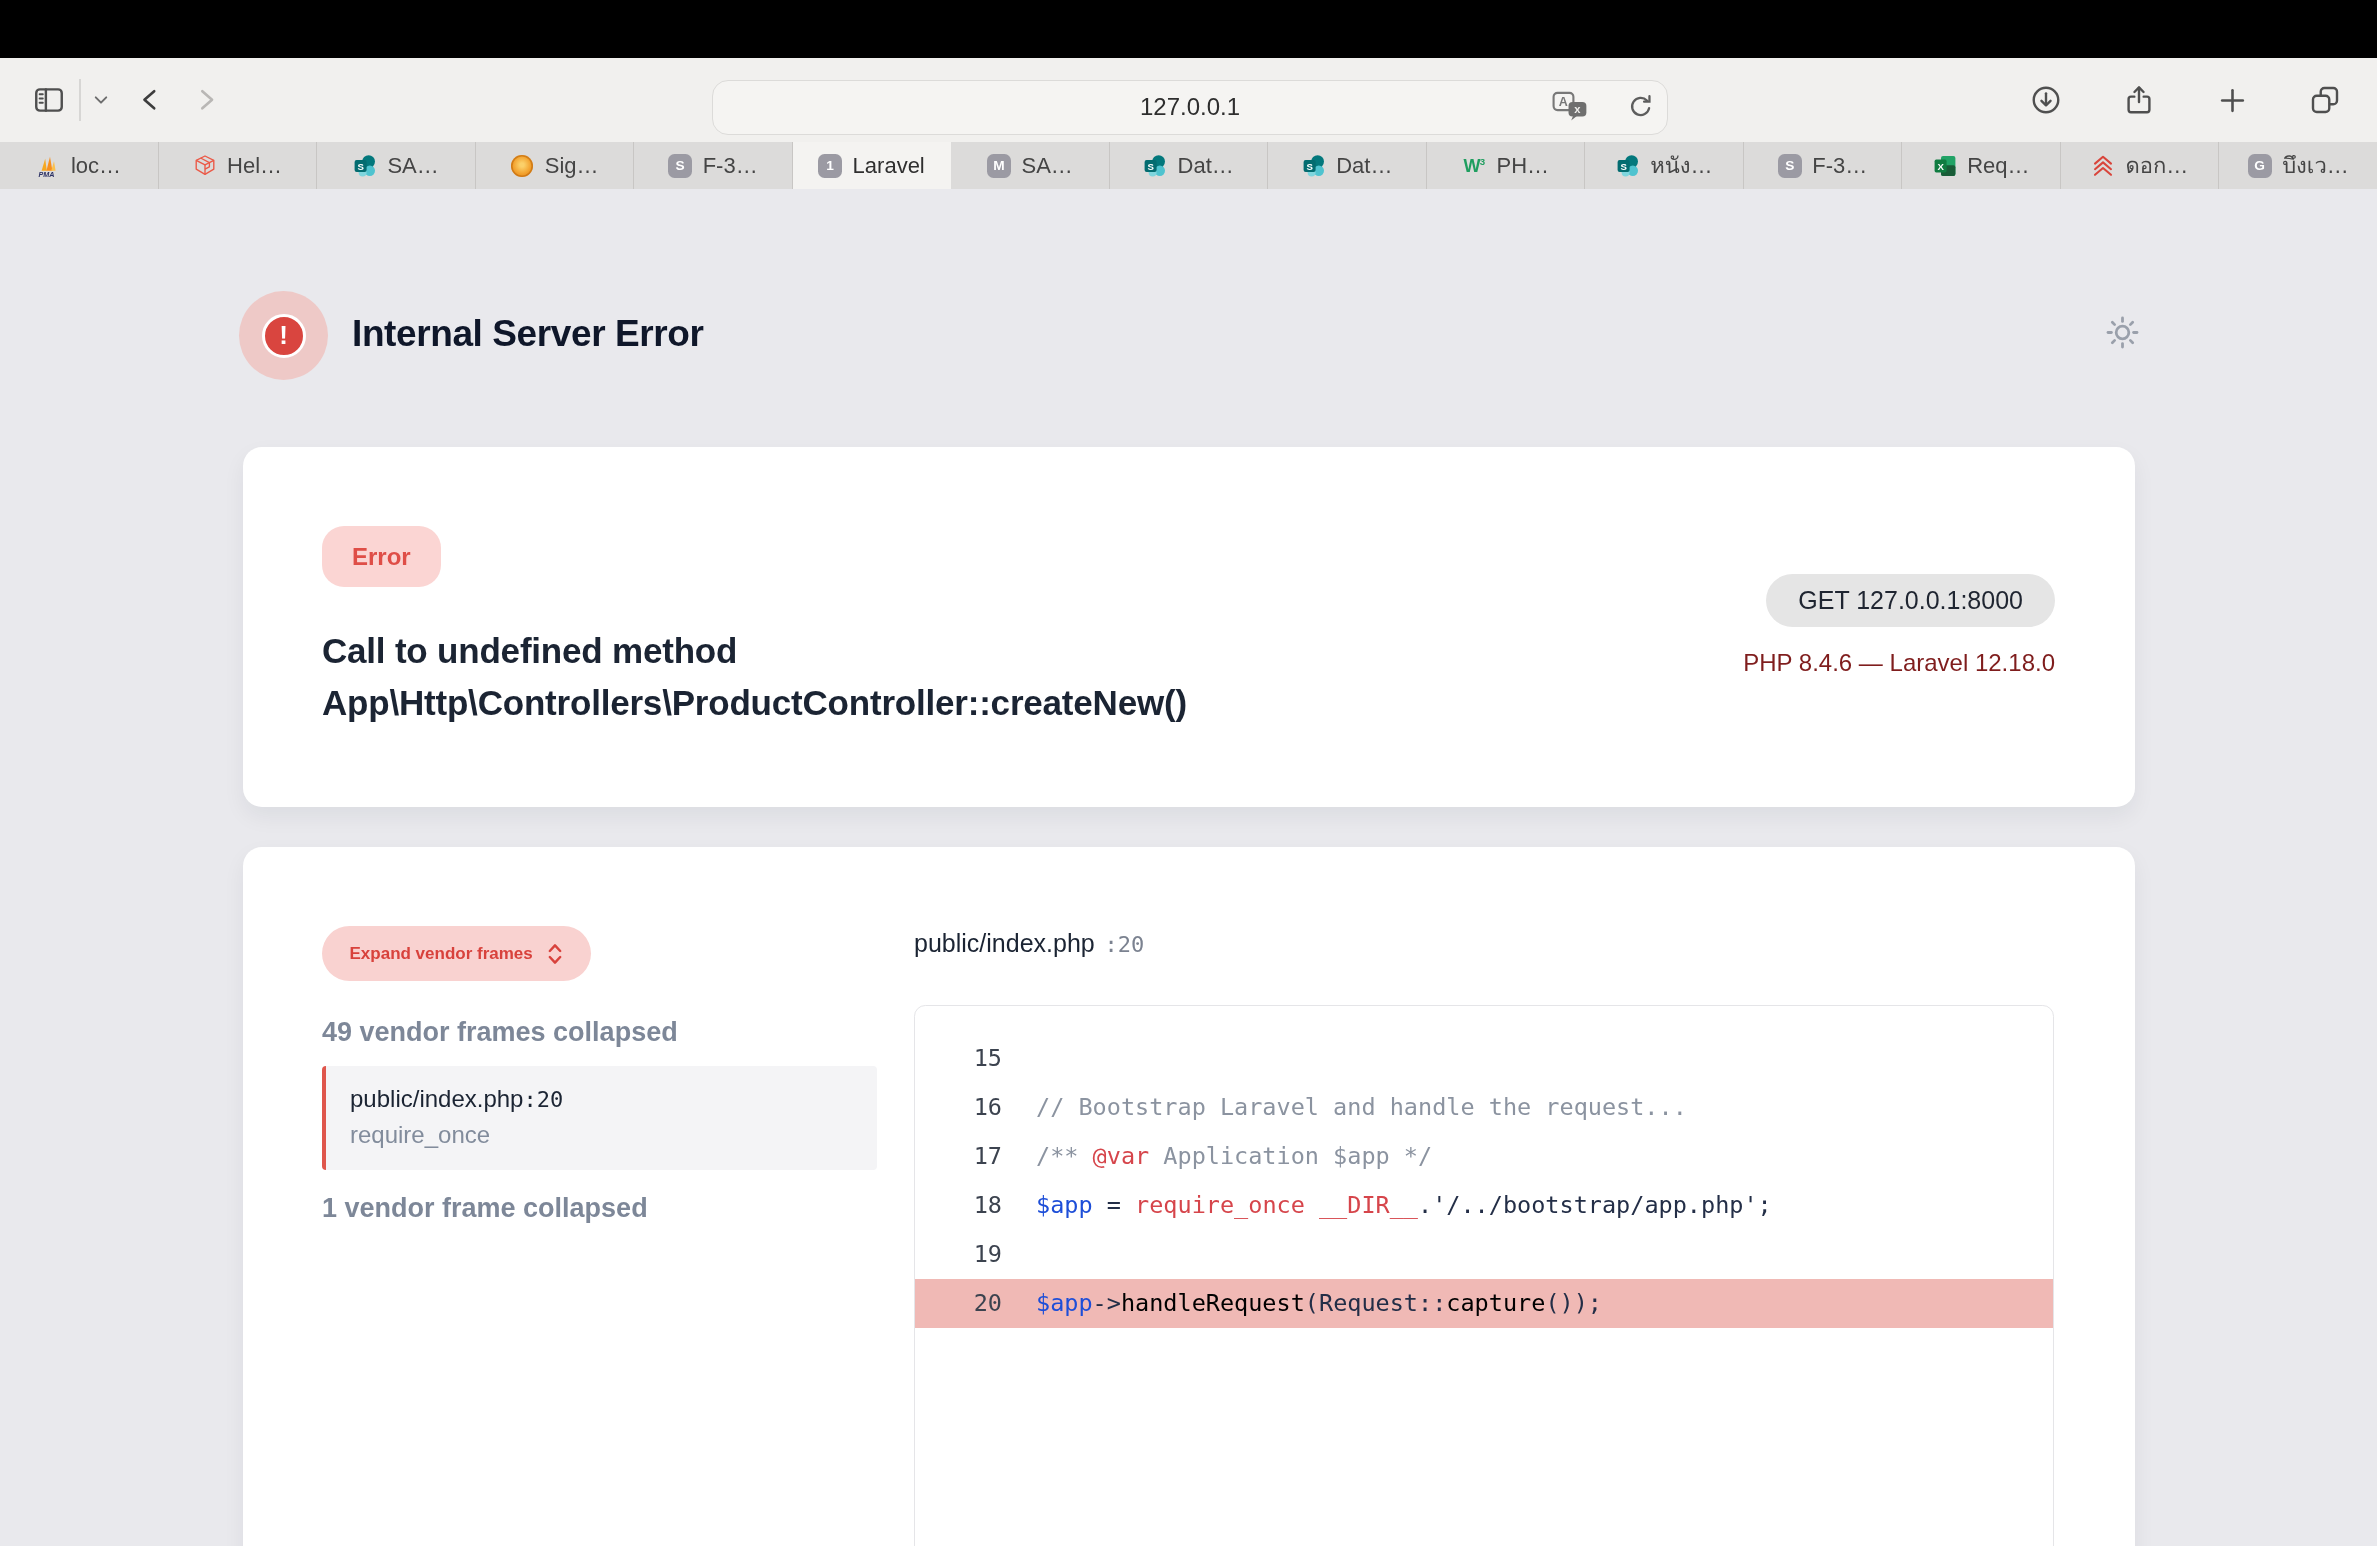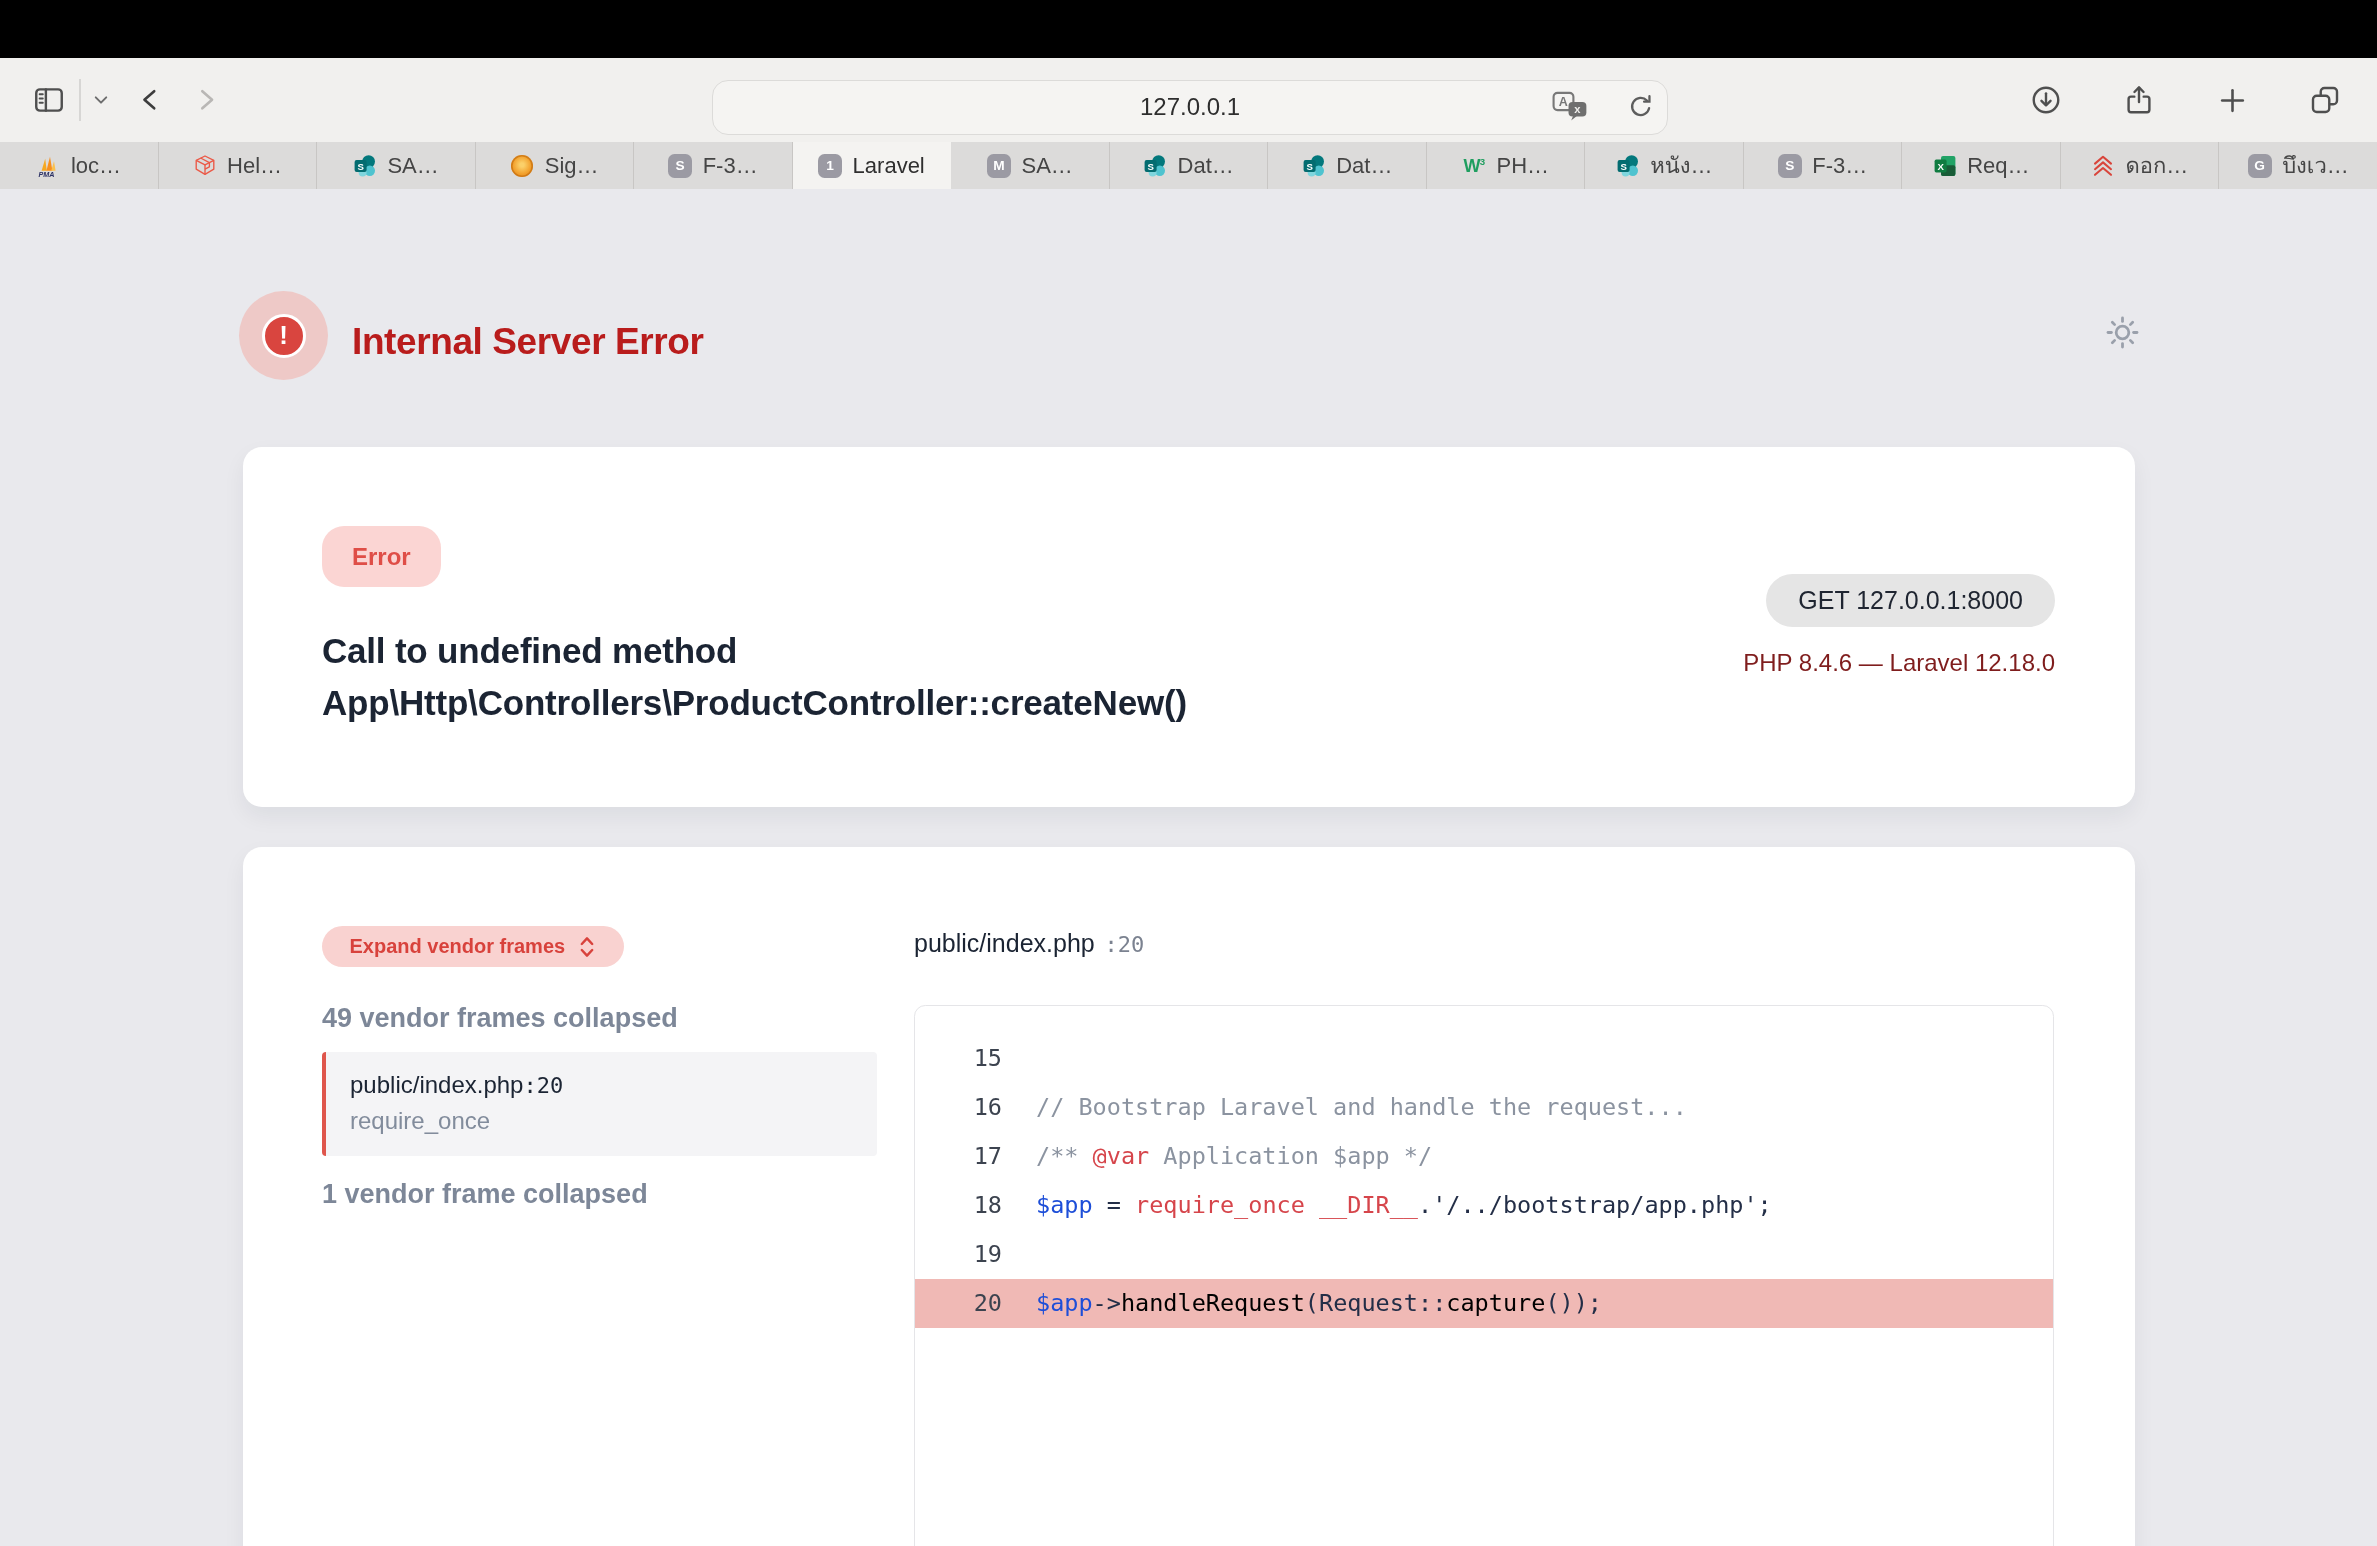--- a/index.html
+++ b/index.html
@@ -37,40 +37,40 @@
   .ic-w3 { color:#1f9e5f; font-weight:800; font-size:18px; letter-spacing:-0.8px; line-height:1; }
   .ic-w3 sup { font-size:9.7px; }
 
   
   .page { position:relative; height:1357px; background:#e9e9ed; overflow:hidden; }
   .page-header { position:absolute; left:239px; top:102px; right:236px; height:89px; }
   .err-icon { position:absolute; left:0; top:0; width:89px; height:89px; border-radius:50%; background:#eec9c7;
               display:flex; align-items:center; justify-content:center; }
   .err-icon-inner { width:44px; height:44px; border-radius:50%; background:#d9453f; border:3.2px solid #fff;
                     color:#fff; font-size:26px; font-weight:800; display:flex; align-items:center; justify-content:center; }
-  .page-title { position:absolute; left:113px; top:30px; font-size:37px; font-weight:700; color:#b91c1c; letter-spacing:-0.4px; }
+  .page-title { position:absolute; left:113px; top:22px; font-size:37px; font-weight:700; color:#0f172a; letter-spacing:-0.4px; }
   .sun-btn { position:absolute; right:0; top:22.6px; }
 
   .card { position:absolute; left:243px; width:1892px; background:#fff; border-radius:19px;
           box-shadow:0 9.7px 22.6px rgba(25,30,45,0.06); }
   .card1 { top:258px; height:360px; }
   .error-badge { position:absolute; left:79px; top:79px; height:61px; padding:0 30px; border-radius:22px;
                  background:#fbd5d3; color:#df4e47; font-size:24px; font-weight:700;
                  display:inline-flex; align-items:center; }
   .err-msg { position:absolute; left:79px; top:178px; font-size:35px; font-weight:700; color:#1b2433;
              line-height:52px; letter-spacing:-0.2px; }
   .get-badge { position:absolute; right:80px; top:127px; height:53px; padding:0 32px; border-radius:27px;
                background:#e5e5e5; color:#1f2531; font-size:25px; font-weight:500;
                display:inline-flex; align-items:center; }
   .versions { position:absolute; right:80px; top:202px; font-size:24px; color:#7f1d1d; }
 
   .card2 { top:658px; height:938px; }
   .col-left { position:absolute; left:79px; top:79px; width:555px; }
-  .expand-btn { display:inline-flex; align-items:center; gap:13px; height:41px; padding:0 27.5px; border-radius:27.5px;
-                background:#f9d2d0; border:none; color:#d8423c; font-size:20px; font-weight:700;
+  .expand-btn { display:inline-flex; align-items:center; gap:13px; height:55px; padding:0 27.5px; border-radius:27.5px;
+                background:#f9d2d0; border:none; color:#d8423c; font-size:17px; font-weight:700;
                 font-family:"Liberation Sans", sans-serif; cursor:pointer; }
   .collapsed-note { margin-top:36px; font-size:27px; color:#7d8798;font-weight:bold; }
   .frame-item { margin-top:18px; background:#f4f4f6; border-left:4px solid #df564c; border-radius:4px;
                 padding:19.4px 24px 21px 24px; cursor:pointer; }
   .frame-title { font-size:24px; color:#1b2433; font-weight:500; }
   .frame-title .mono { font-family:"DejaVu Sans Mono", monospace; font-size:22px; }
   .frame-sub { margin-top:8px; font-size:24px; color:#828c9c; }
   .collapsed-note.second { margin-top:22.6px; }
 
   .col-right { position:absolute; left:671px; top:82px; width:1140px; }

